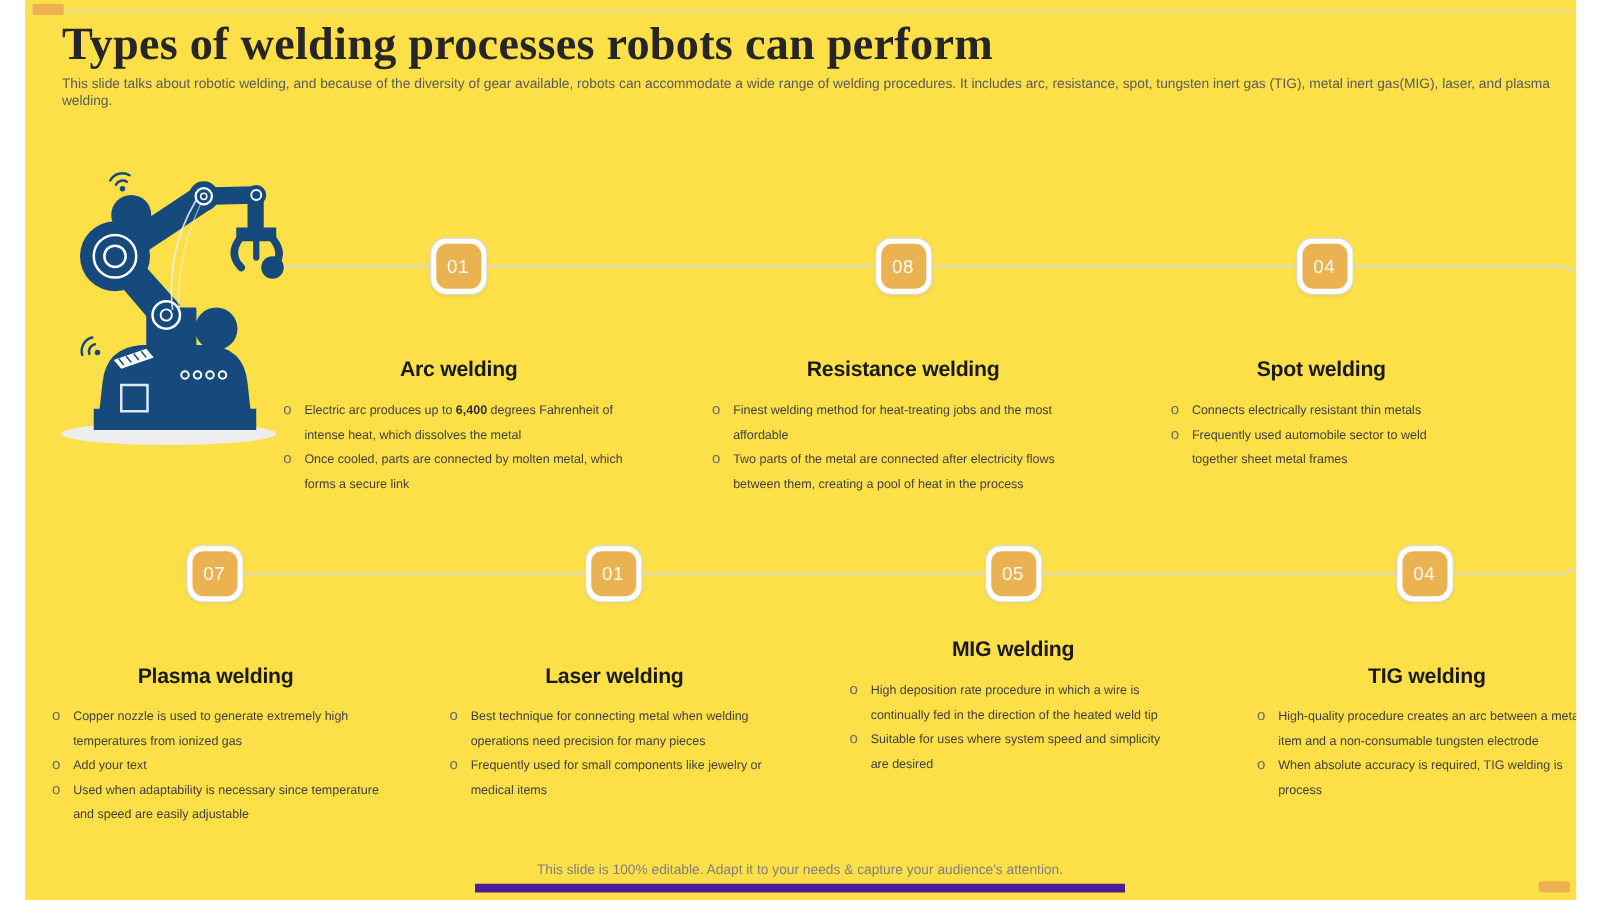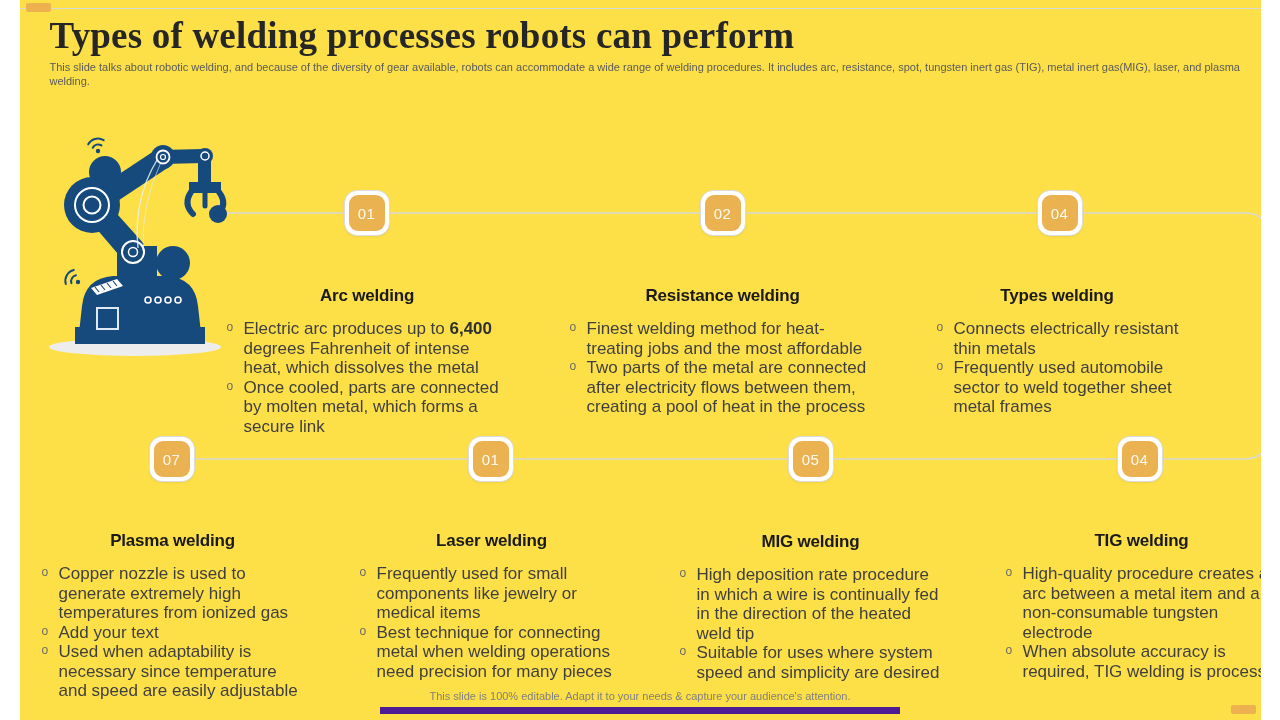--- a/index.html
+++ b/index.html
@@ -39,21 +39,21 @@
     color:rgba(255,255,255,.93); font-size:15px; font-weight:400; letter-spacing:.5px;
   }
 
   .proc-col { position:absolute; z-index:2; }
   .proc-col h2 {
     font-size:17px; font-weight:700; color:#1a1a1a; text-align:center;
     line-height:20px; margin-bottom:13px; letter-spacing:-.2px;margin-top:34px;
   }
   .proc-col ul { list-style:none; }
   .proc-col li {
-    position:relative; padding-left:19px; font-size:17px; line-height:19.5px;
+    position:relative; padding-left:19px; font-size:10px; line-height:19.5px;
     color:#3f3f3f; text-align:left;
   }
   .proc-col li::before {
     content:"o"; position:absolute; left:2px; top:-1px;
     font-size:12px; color:#6b6b6b;
   }
   .proc-col li b { color:#2f2f2f; }
 
   .footer {
     position:absolute; left:50%; transform:translateX(-50%); bottom:6px;
@@ -141,21 +141,21 @@
       <path d="M22,144 a11,11 0 0 1 16,0"></path>
         <path d="M25.5,148.5 a6,6 0 0 1 9,0"></path>
     </g>
     <circle cx="33" cy="152" r="2.2" fill="#164a7d"></circle>
   </svg>
 
   <div class="badge" style="left:324px;top:190px">
     <span class="num">01</span>
     </div>
   <div class="badge" style="left:680px;top:190px">
-    <span class="num">02</span>
+    <span class="num">08</span>
     </div>
   <div class="badge" style="left:1017px;top:190px">
     <span class="num">04</span>
     </div>
 
   <div class="badge" style="left:129px;top:436px">
     <span class="num">07</span>
     </div>
   <div class="badge" style="left:448px;top:436px">
     <span class="num">01</span>
@@ -175,43 +175,43 @@
       </ul>
   </div>
   <div class="proc-col" style="left:548px;top:252px;width:310px">
     <h2>Resistance welding</h2>
     <ul>
         <li>Finest welding method for heat-treating jobs and the most affordable</li>
         <li>Two parts of the metal are connected after electricity flows between them, creating a pool of heat in the process</li>
       </ul>
   </div>
   <div class="proc-col" style="left:915px;top:252px;width:245px">
-    <h2>Types welding</h2>
+    <h2>Spot welding</h2>
     <ul>
         <li>Connects electrically resistant thin metals</li>
         <li>Frequently used automobile sector to weld together sheet metal frames</li>
       </ul>
   </div>
 
   <div class="proc-col" style="left:20px;top:497px;width:266px">
     <h2>Plasma welding</h2>
     <ul>
         <li>Copper nozzle is used to generate extremely high temperatures from ionized gas</li>
         <li>Add your text</li>
         <li>Used when adaptability is necessary since temperature and speed are easily adjustable</li>
       </ul>
   </div>
   <div class="proc-col" style="left:338px;top:497px;width:268px">
     <h2>Laser welding</h2>
     <ul>
+        <li>Best technique for connecting metal when welding operations need precision for many pieces</li>
         <li>Frequently used for small components like jewelry or medical items</li>
-        <li>Best technique for connecting metal when welding operations need precision for many pieces</li>
-      </ul>
-  </div>
-  <div class="proc-col" style="left:658px;top:498px;width:266px">
+      </ul>
+  </div>
+  <div class="proc-col" style="left:658px;top:476px;width:266px">
     <h2>MIG welding</h2>
     <ul>
         <li>High deposition rate procedure in which a wire is continually fed in the direction of the heated weld tip</li>
         <li>Suitable for uses where system speed and simplicity are desired</li>
       </ul>
   </div>
   <div class="proc-col" style="left:984px;top:497px;width:276px">
     <h2>TIG welding</h2>
     <ul>
         <li>High-quality procedure creates an arc between a metal item and a non-consumable tungsten electrode</li>

